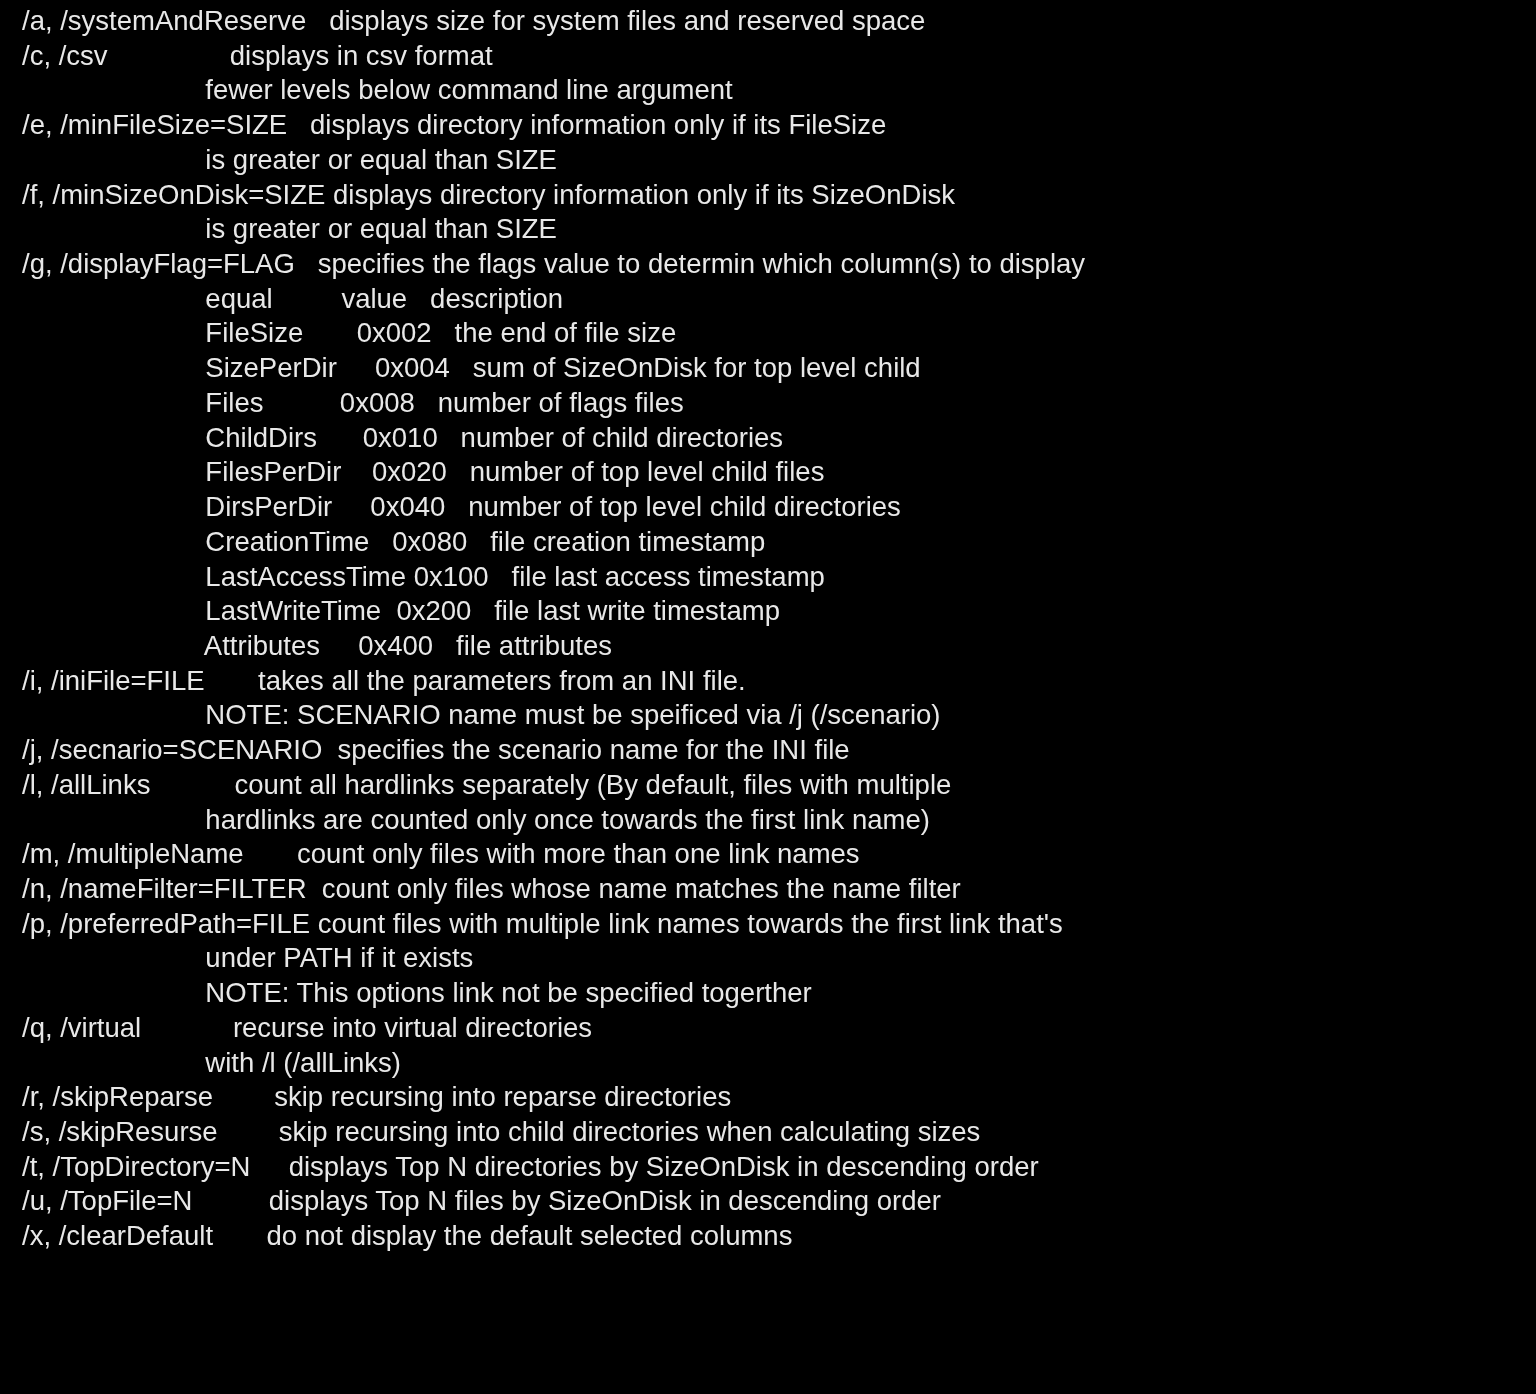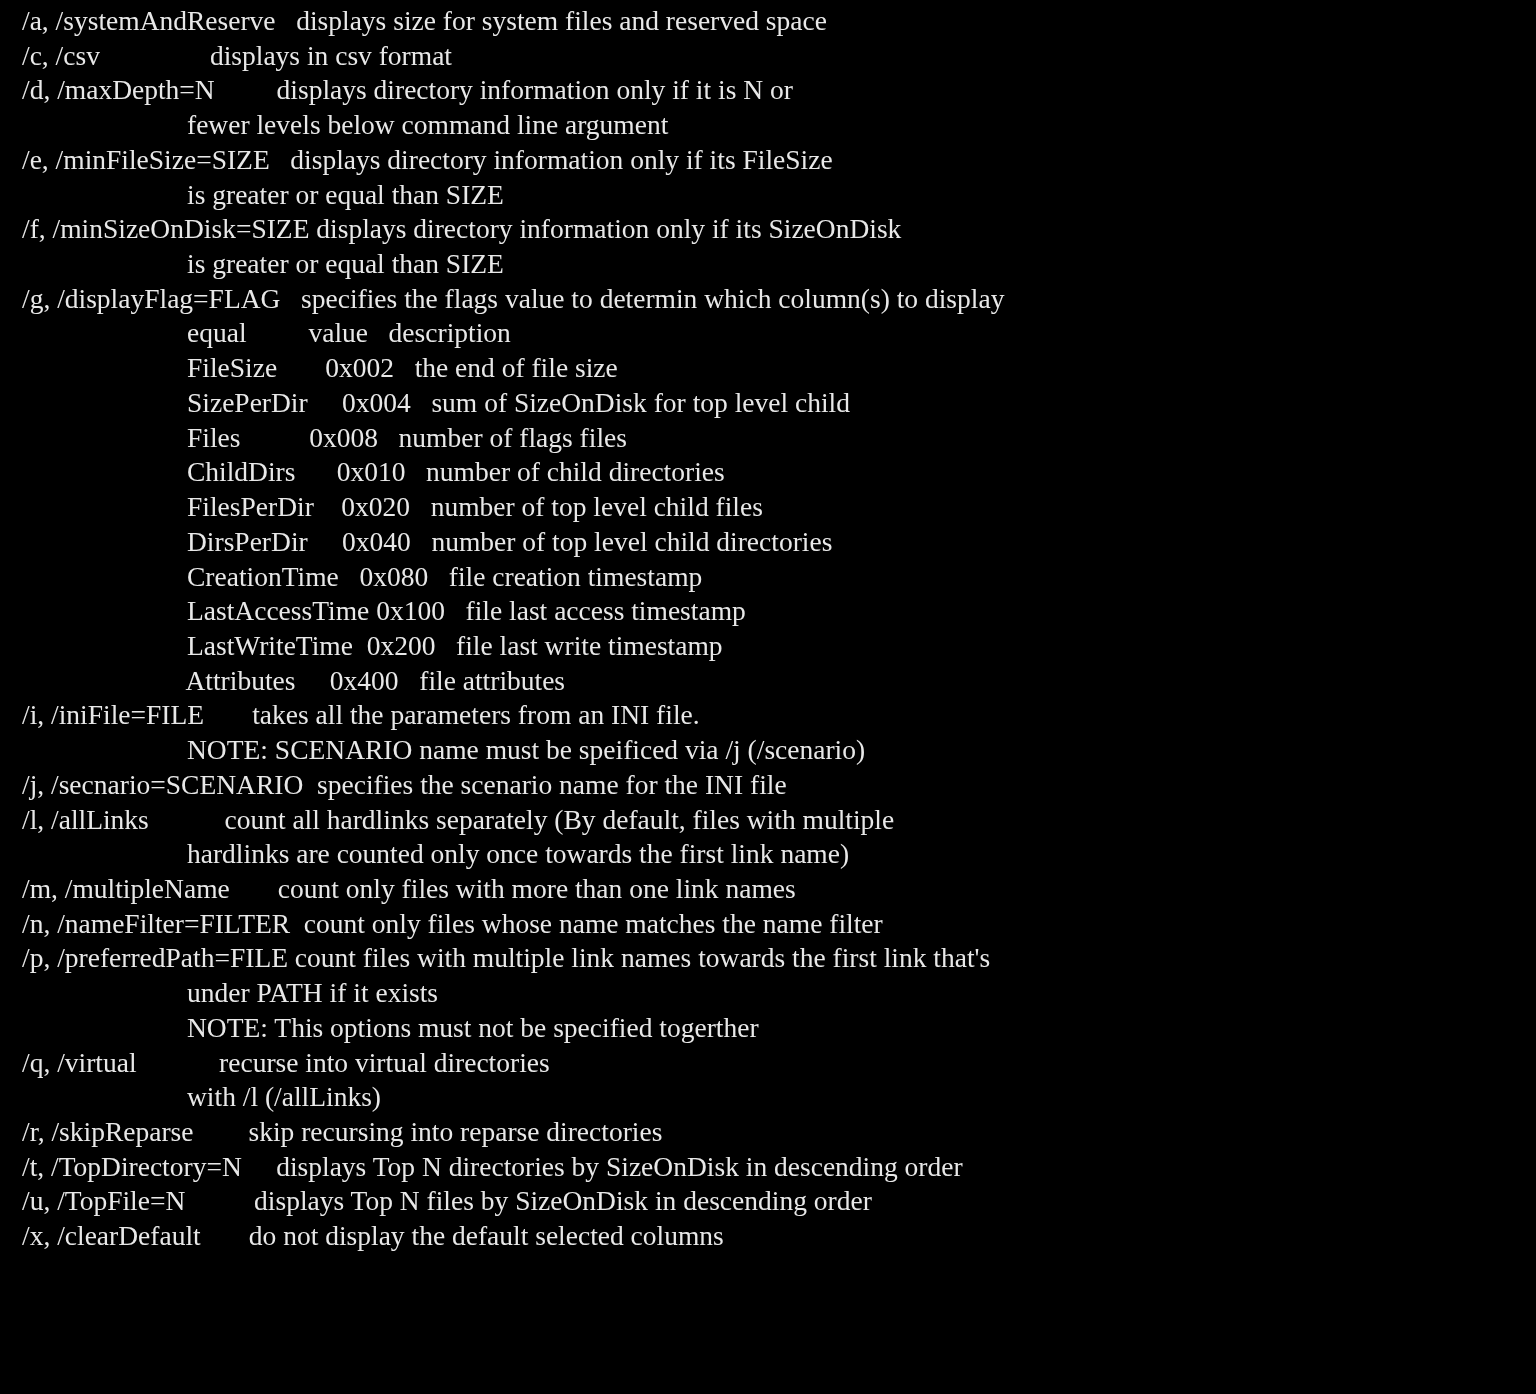--- a/index.html
+++ b/index.html
@@ -24,30 +24,29 @@
     line-height: 34.72px;
     letter-spacing: 0px;
     padding-top: 4px;
     box-sizing: border-box;
   }
   .line {
     white-space: pre;
     height: 34.72px;
     padding-left: 22px;
     color: #e8e8e8;
-    font-family: Liberation Serif, serif;
+    font-family: Liberation Sans, sans-serif;
   }
 </style>
 </head>
 <body>
 
 <div id="terminal">
     <div class="line">/a, /systemAndReserve   displays size for system files and reserved space</div>
     <div class="line">/c, /csv                displays in csv format</div>
-    <div class="line">/d, /maxDepth=N         displays directory information only if it is N or</div>
     <div class="line">                        fewer levels below command line argument</div>
     <div class="line">/e, /minFileSize=SIZE   displays directory information only if its FileSize</div>
     <div class="line">                        is greater or equal than SIZE</div>
     <div class="line">/f, /minSizeOnDisk=SIZE displays directory information only if its SizeOnDisk</div>
     <div class="line">                        is greater or equal than SIZE</div>
     <div class="line">/g, /displayFlag=FLAG   specifies the flags value to determin which column(s) to display</div>
     <div class="line">                        equal         value   description</div>
     <div class="line">                        FileSize       0x002   the end of file size</div>
     <div class="line">                        SizePerDir     0x004   sum of SizeOnDisk for top level child</div>
     <div class="line">                        Files          0x008   number of flags files</div>
@@ -60,20 +59,21 @@
     <div class="line">                        Attributes     0x400   file attributes</div>
     <div class="line">/i, /iniFile=FILE       takes all the parameters from an INI file.</div>
     <div class="line">                        NOTE: SCENARIO name must be speificed via /j (/scenario)</div>
     <div class="line">/j, /secnario=SCENARIO  specifies the scenario name for the INI file</div>
     <div class="line">/l, /allLinks           count all hardlinks separately (By default, files with multiple</div>
     <div class="line">                        hardlinks are counted only once towards the first link name)</div>
     <div class="line">/m, /multipleName       count only files with more than one link names</div>
     <div class="line">/n, /nameFilter=FILTER  count only files whose name matches the name filter</div>
     <div class="line">/p, /preferredPath=FILE count files with multiple link names towards the first link that's</div>
     <div class="line">                        under PATH if it exists</div>
-    <div class="line">                        NOTE: This options must not be specified togerther</div>
+    <div class="line">                        NOTE: This options link not be specified togerther</div>
     <div class="line">/q, /virtual            recurse into virtual directories</div>
     <div class="line">                        with /l (/allLinks)</div>
     <div class="line">/r, /skipReparse        skip recursing into reparse directories</div>
+    <div class="line">/s, /skipResurse        skip recursing into child directories when calculating sizes</div>
     <div class="line">/t, /TopDirectory=N     displays Top N directories by SizeOnDisk in descending order</div>
     <div class="line">/u, /TopFile=N          displays Top N files by SizeOnDisk in descending order</div>
     <div class="line">/x, /clearDefault       do not display the default selected columns</div>
   </div>
 
 </body></html>

